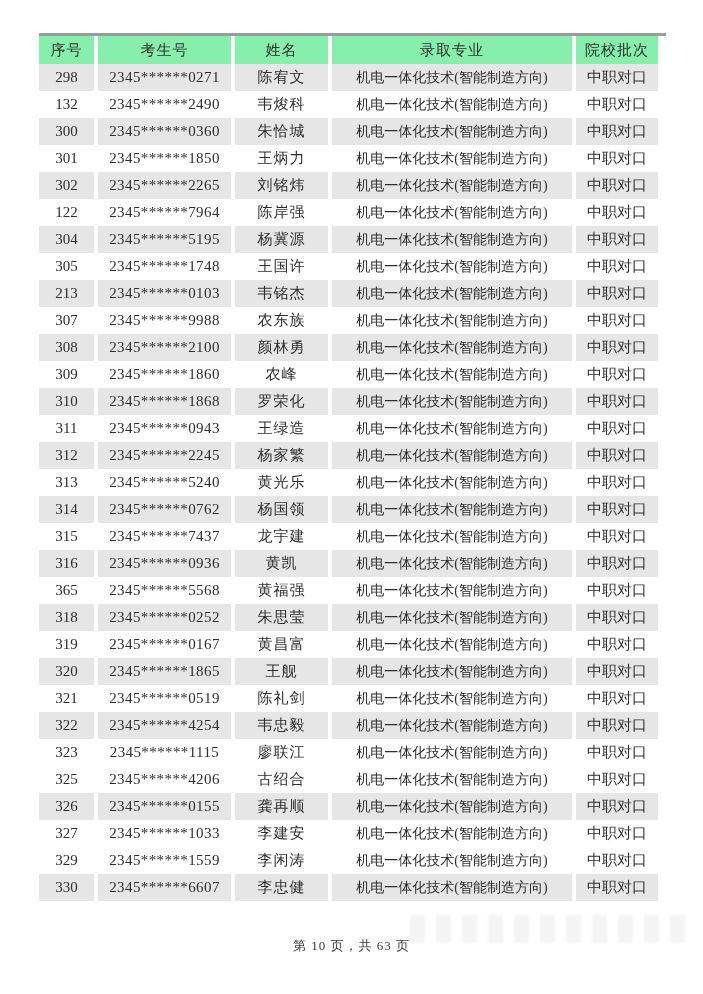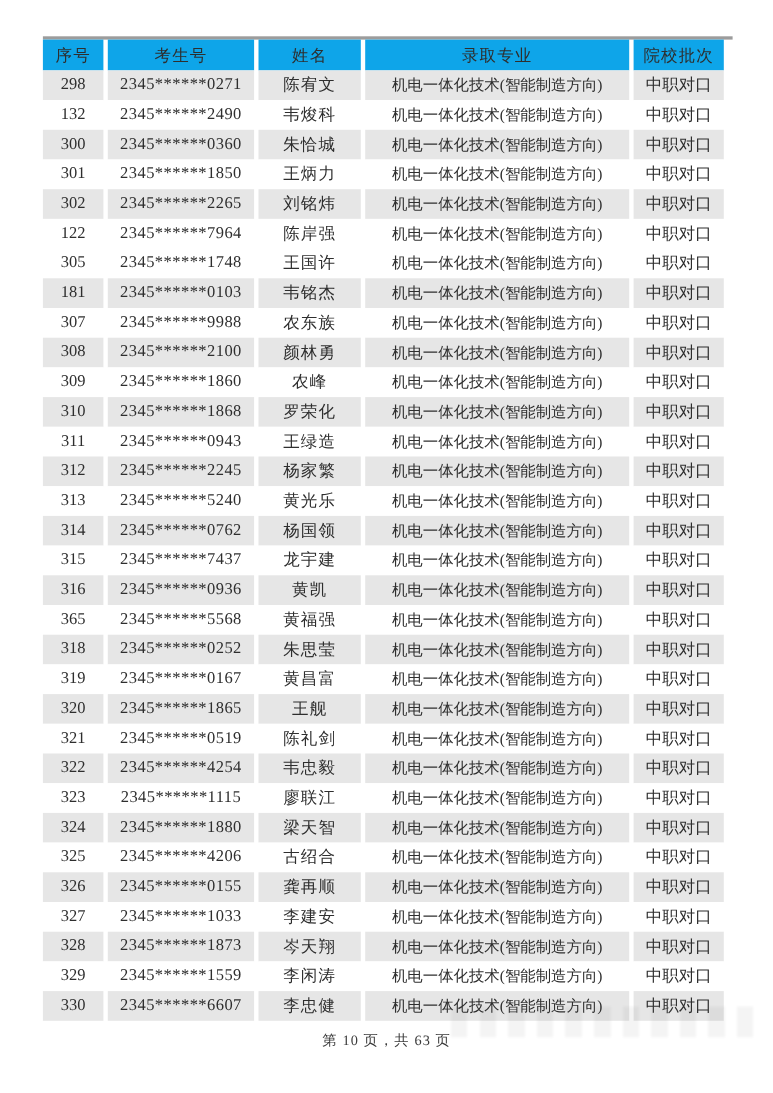--- a/index.html
+++ b/index.html
@@ -21,21 +21,21 @@
     table-layout:fixed;
   }
   col.c-no{width:55px;}
   col.c-exam{width:133px;}
   col.c-name{width:93px;}
   col.c-major{width:240px;}
   col.c-batch{width:82px;}
   th{
     height:26px;font-weight:normal;font-size:15px;
     text-align:center;white-space:nowrap;overflow:hidden;
-    background:#0ea5e9;letter-spacing:1px;
+    background:#86efac;letter-spacing:1px;
   }
   td{
     height:27px;text-align:center;font-size:15px;
     white-space:nowrap;overflow:hidden;
     background:#ffffff;padding:0;
   }
   tr.alt td{background:#e6e6e6;}
   td.exam-number-cell{letter-spacing:0.4px;}
   td.major-cell{font-size:14px;}
   td.name-cell{letter-spacing:1px;}
@@ -109,29 +109,36 @@
         <td class="major-cell">机电一体化技术(智能制造方向)</td>
         <td class="batch-cell">中职对口</td>
       </tr>
       <tr>
         <td class="row-number-cell">122</td>
         <td class="exam-number-cell">2345******7964</td>
         <td class="name-cell">陈岸强</td>
         <td class="major-cell">机电一体化技术(智能制造方向)</td>
         <td class="batch-cell">中职对口</td>
       </tr>
+      <tr class="alt">
+        <td class="row-number-cell">304</td>
+        <td class="exam-number-cell">2345******5195</td>
+        <td class="name-cell">杨冀源</td>
+        <td class="major-cell">机电一体化技术(智能制造方向)</td>
+        <td class="batch-cell">中职对口</td>
+      </tr>
       <tr>
         <td class="row-number-cell">305</td>
         <td class="exam-number-cell">2345******1748</td>
         <td class="name-cell">王国许</td>
         <td class="major-cell">机电一体化技术(智能制造方向)</td>
         <td class="batch-cell">中职对口</td>
       </tr>
       <tr class="alt">
-        <td class="row-number-cell">181</td>
+        <td class="row-number-cell">213</td>
         <td class="exam-number-cell">2345******0103</td>
         <td class="name-cell">韦铭杰</td>
         <td class="major-cell">机电一体化技术(智能制造方向)</td>
         <td class="batch-cell">中职对口</td>
       </tr>
       <tr>
         <td class="row-number-cell">307</td>
         <td class="exam-number-cell">2345******9988</td>
         <td class="name-cell">农东族</td>
         <td class="major-cell">机电一体化技术(智能制造方向)</td>
@@ -242,27 +249,20 @@
         <td class="major-cell">机电一体化技术(智能制造方向)</td>
         <td class="batch-cell">中职对口</td>
       </tr>
       <tr>
         <td class="row-number-cell">323</td>
         <td class="exam-number-cell">2345******1115</td>
         <td class="name-cell">廖联江</td>
         <td class="major-cell">机电一体化技术(智能制造方向)</td>
         <td class="batch-cell">中职对口</td>
       </tr>
-      <tr class="alt">
-        <td class="row-number-cell">324</td>
-        <td class="exam-number-cell">2345******1880</td>
-        <td class="name-cell">梁天智</td>
-        <td class="major-cell">机电一体化技术(智能制造方向)</td>
-        <td class="batch-cell">中职对口</td>
-      </tr>
       <tr>
         <td class="row-number-cell">325</td>
         <td class="exam-number-cell">2345******4206</td>
         <td class="name-cell">古绍合</td>
         <td class="major-cell">机电一体化技术(智能制造方向)</td>
         <td class="batch-cell">中职对口</td>
       </tr>
       <tr class="alt">
         <td class="row-number-cell">326</td>
         <td class="exam-number-cell">2345******0155</td>
@@ -270,27 +270,20 @@
         <td class="major-cell">机电一体化技术(智能制造方向)</td>
         <td class="batch-cell">中职对口</td>
       </tr>
       <tr>
         <td class="row-number-cell">327</td>
         <td class="exam-number-cell">2345******1033</td>
         <td class="name-cell">李建安</td>
         <td class="major-cell">机电一体化技术(智能制造方向)</td>
         <td class="batch-cell">中职对口</td>
       </tr>
-      <tr class="alt">
-        <td class="row-number-cell">328</td>
-        <td class="exam-number-cell">2345******1873</td>
-        <td class="name-cell">岑天翔</td>
-        <td class="major-cell">机电一体化技术(智能制造方向)</td>
-        <td class="batch-cell">中职对口</td>
-      </tr>
       <tr>
         <td class="row-number-cell">329</td>
         <td class="exam-number-cell">2345******1559</td>
         <td class="name-cell">李闲涛</td>
         <td class="major-cell">机电一体化技术(智能制造方向)</td>
         <td class="batch-cell">中职对口</td>
       </tr>
       <tr class="alt">
         <td class="row-number-cell">330</td>
         <td class="exam-number-cell">2345******6607</td>

